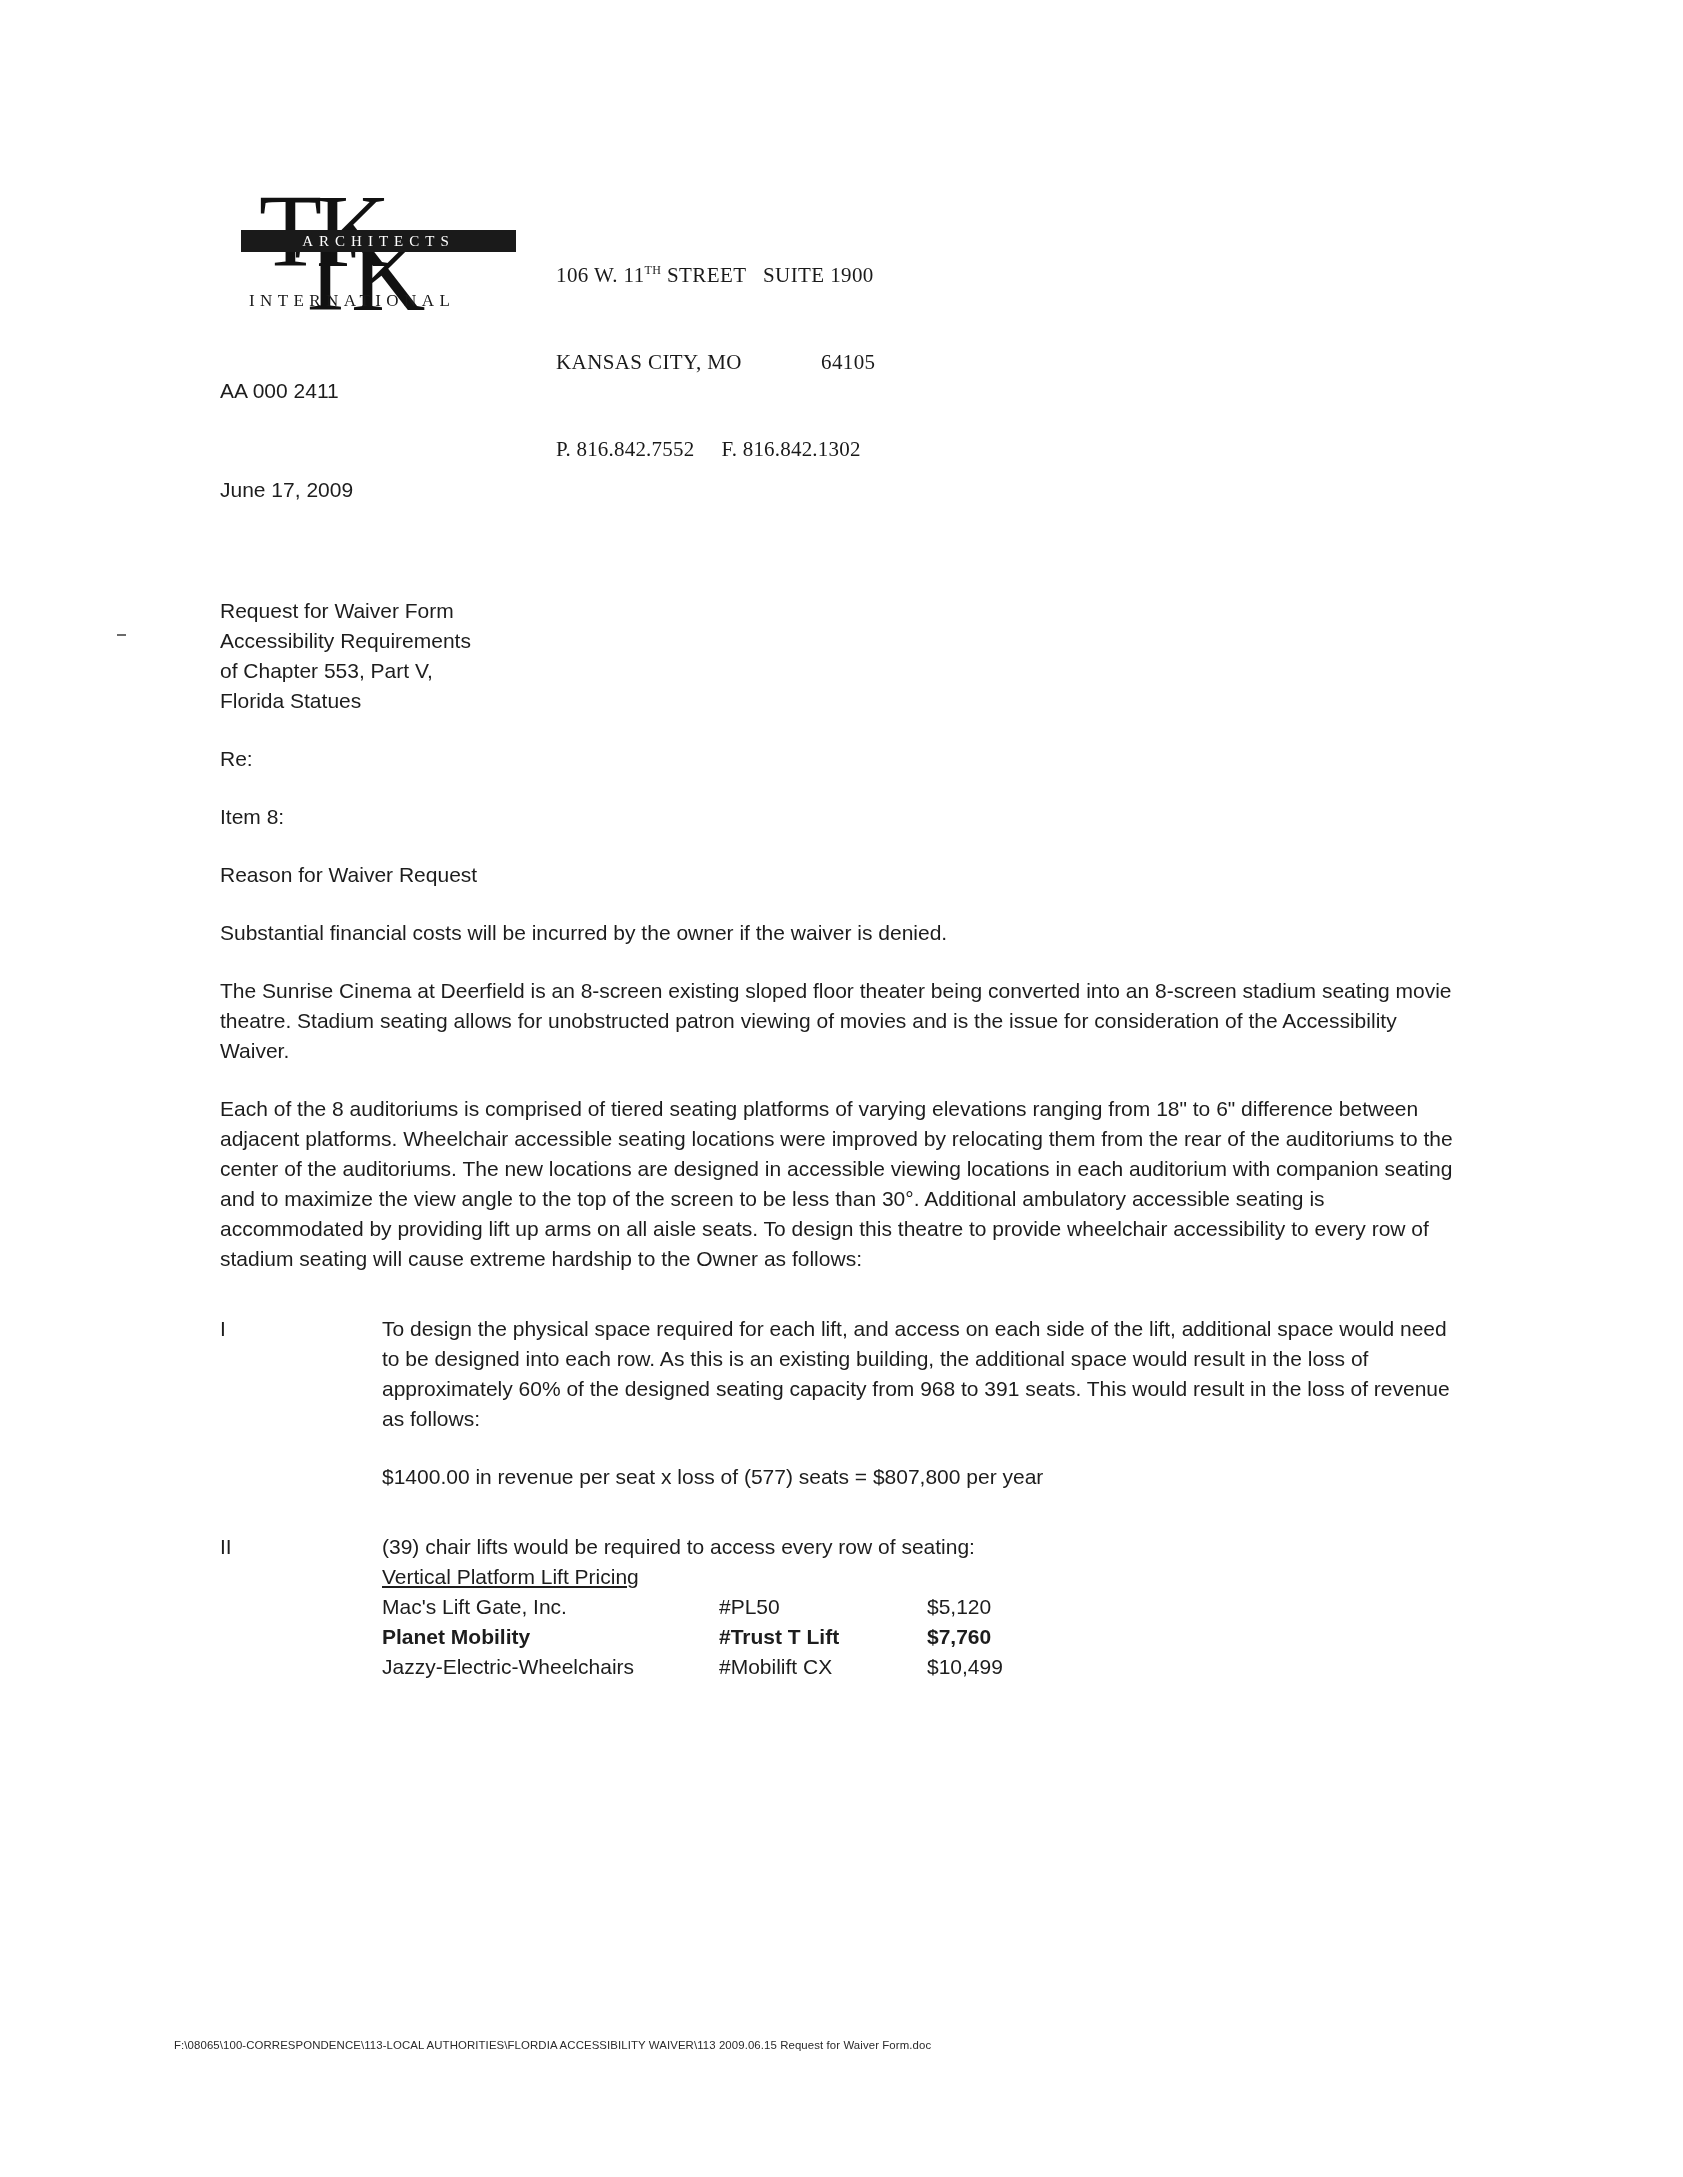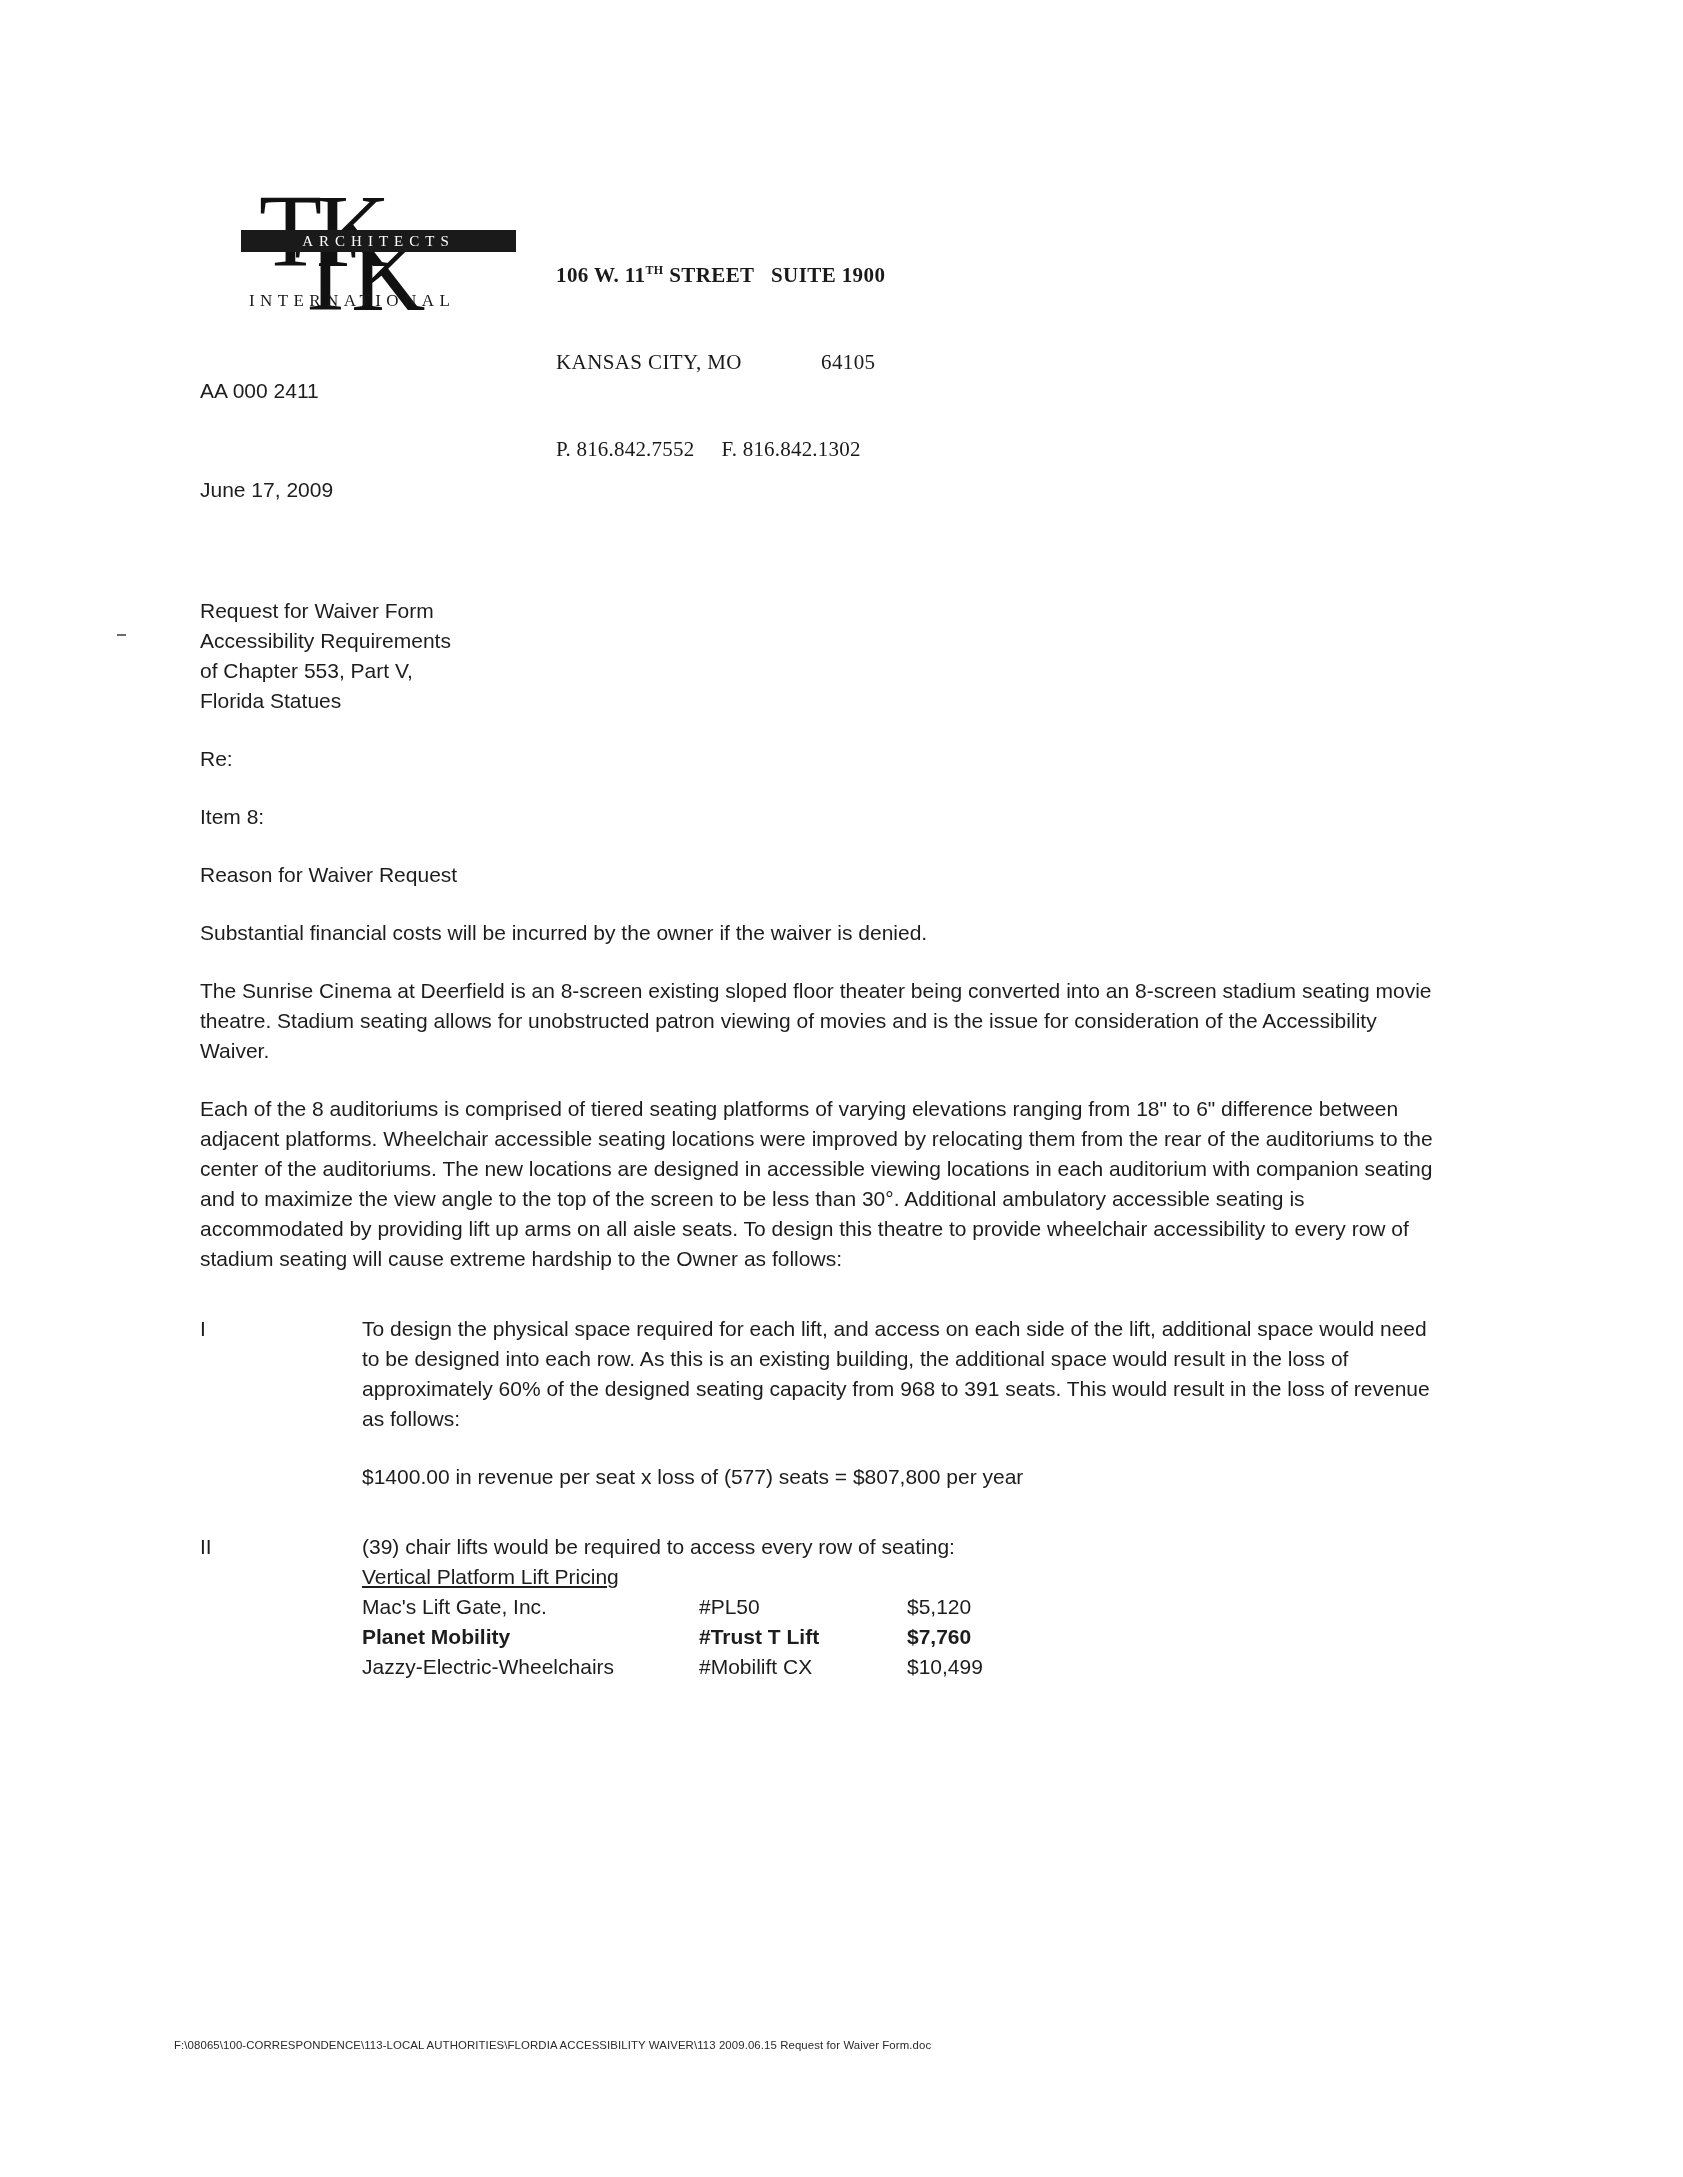--- a/index.html
+++ b/index.html
@@ -87,28 +87,28 @@
     position: absolute;
     left: 315px;
     top: 10px;
     font-family: "Liberation Serif", serif;
     color: #1a1a1a;
     font-size: 21px;
     line-height: 29px;
     white-space: pre;
   }
   .addr .sup { font-size: 12px; vertical-align: super; }
-  .addr-l1 { letter-spacing: 0.4px; font-weight: bold; }
+  .addr-l1 { letter-spacing: 0.4px; }
   .addr-l2 { letter-spacing: 0.4px; }
   .addr-l3 { letter-spacing: 0.2px; }
 
   
   .doc {
     position: absolute;
-    left: 200px;
+    left: 220px;
     top: 376px;
     width: 1242px;
     font-size: 21px;
     line-height: 30px;
     color: #1d1d1d;
   }
   .sp-40 { height: 40px; }
   .sp-28 { height: 28px; }
   .sp-22 { height: 22px; }
   .sp-70 { height: 69px; }

